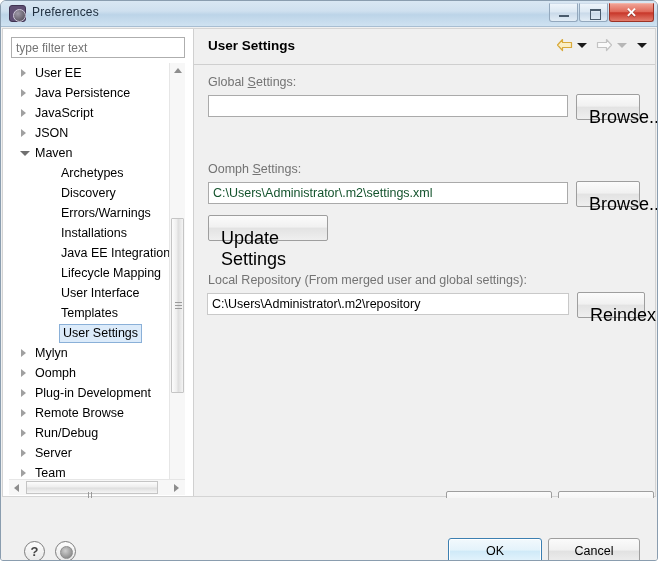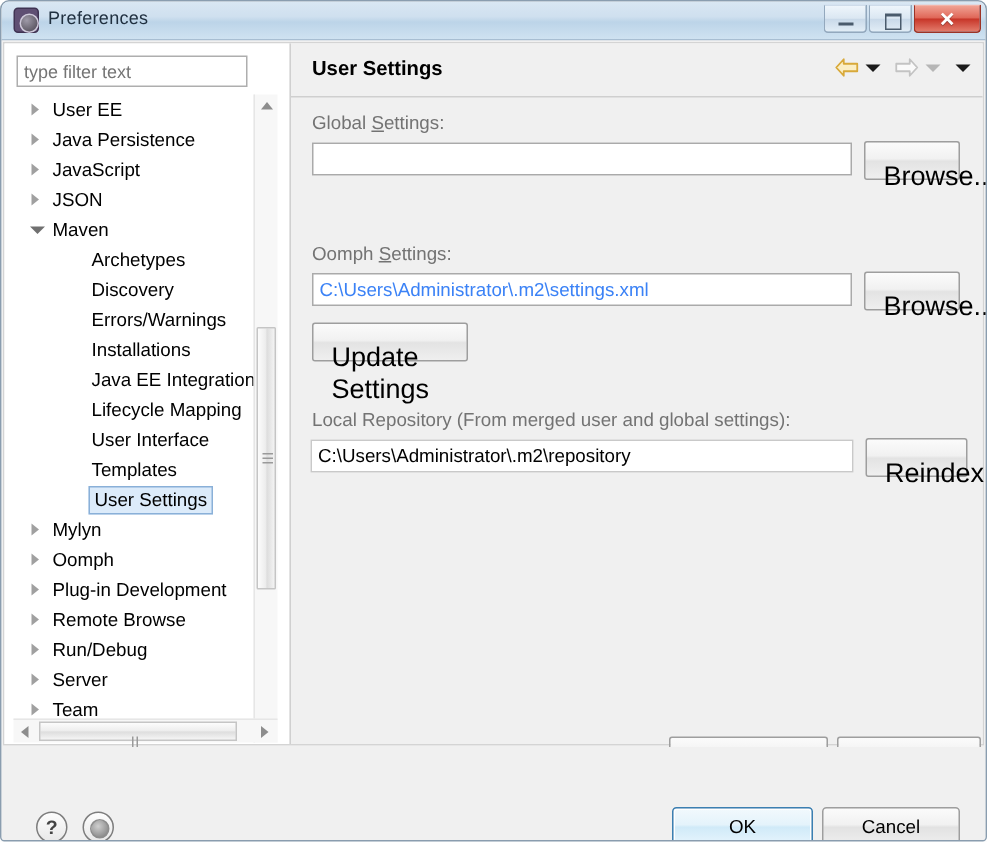--- a/index.html
+++ b/index.html
@@ -95,21 +95,21 @@
   }
 
   
   .left-panel {
     position: absolute; left: 0px; top: 0px;
     width: 190px; height: 467px;
     background: #ffffff;
   }
   .filter-box {
     position: absolute; left: 8px; top: 8px;
-    width: 154px; height: 21px;
+    width: 174px; height: 21px;
     border: 1px solid #aeaeae;
     background: #ffffff;
     font-family: "Liberation Sans", sans-serif;
     font-size: 12px;
     color: #4c1d95;
     padding: 0 4px;
     line-height: 19px;
     outline: none;
   }
   .tree {
@@ -271,21 +271,21 @@
     height: 22px;
     border: 1px solid #aaaaaa;
     background: #ffffff;
     font-family: "Liberation Sans", sans-serif;
     font-size: 12.5px;
     padding: 0 4px;
     line-height: 20px;
     color: #000000;
     outline: none;
   }
-  .ftext.muted { color: #3b82f6; }
+  .ftext.muted { color: #14532d; }
   .ftext.flatbox {
     border: 1px solid #c9c9c9;
     background: #ffffff;
   }
 
   .btn {
     position: absolute;
     background: linear-gradient(to bottom,#fbfbfb 0%,#f1f1f1 45%,#e3e3e3 52%,#efefef 100%);
     border: 1px solid #9e9e9e;
     border-radius: 2px;
@@ -503,21 +503,21 @@
           </div>
           <input class="ftext" type="text" style="left: 14px; top: 29px; width: 360px;" value="">
           <button class="btn" style="left:382px; top:28px; width:64px; height:25px;">Browse...</button>
 
           <div class="flabel" style="left:14px; top:96px;">
             <span>Oomph </span><u>S</u><span>ettings:</span>
           </div>
           <input class="ftext muted" type="text" style="left: 14px; top: 116px; width: 360px;" value="C:\Users\Administrator\.m2\settings.xml">
           <button class="btn" style="left:382px; top:115px; width:64px; height:25px;">Browse...</button>
 
-          <button class="btn" style="left:14px; top:149px; width:104px; height:25px;">Update Settings</button>
+          <button class="btn" style="left:14px; top:149px; width:120px; height:25px;">Update Settings</button>
 
           <div class="flabel" style="left:14px; top:207px;">Local Repository (From merged user and global settings):</div>
           <input class="ftext flatbox" type="text" readonly="" style="left: 13px; top: 227px; width: 362px;" value="C:\Users\Administrator\.m2\repository">
           <button class="btn" style="left:383px; top:226px; width:68px; height:25px;">Reindex</button>
 
           <button class="btn" style="left:252px; top:425px; width:106px; height:25px;">Restore Defaults</button>
           <button class="btn" style="left:364px; top:425px; width:96px; height:25px;">Apply</button>
         </div>
       </div>
     </div>

